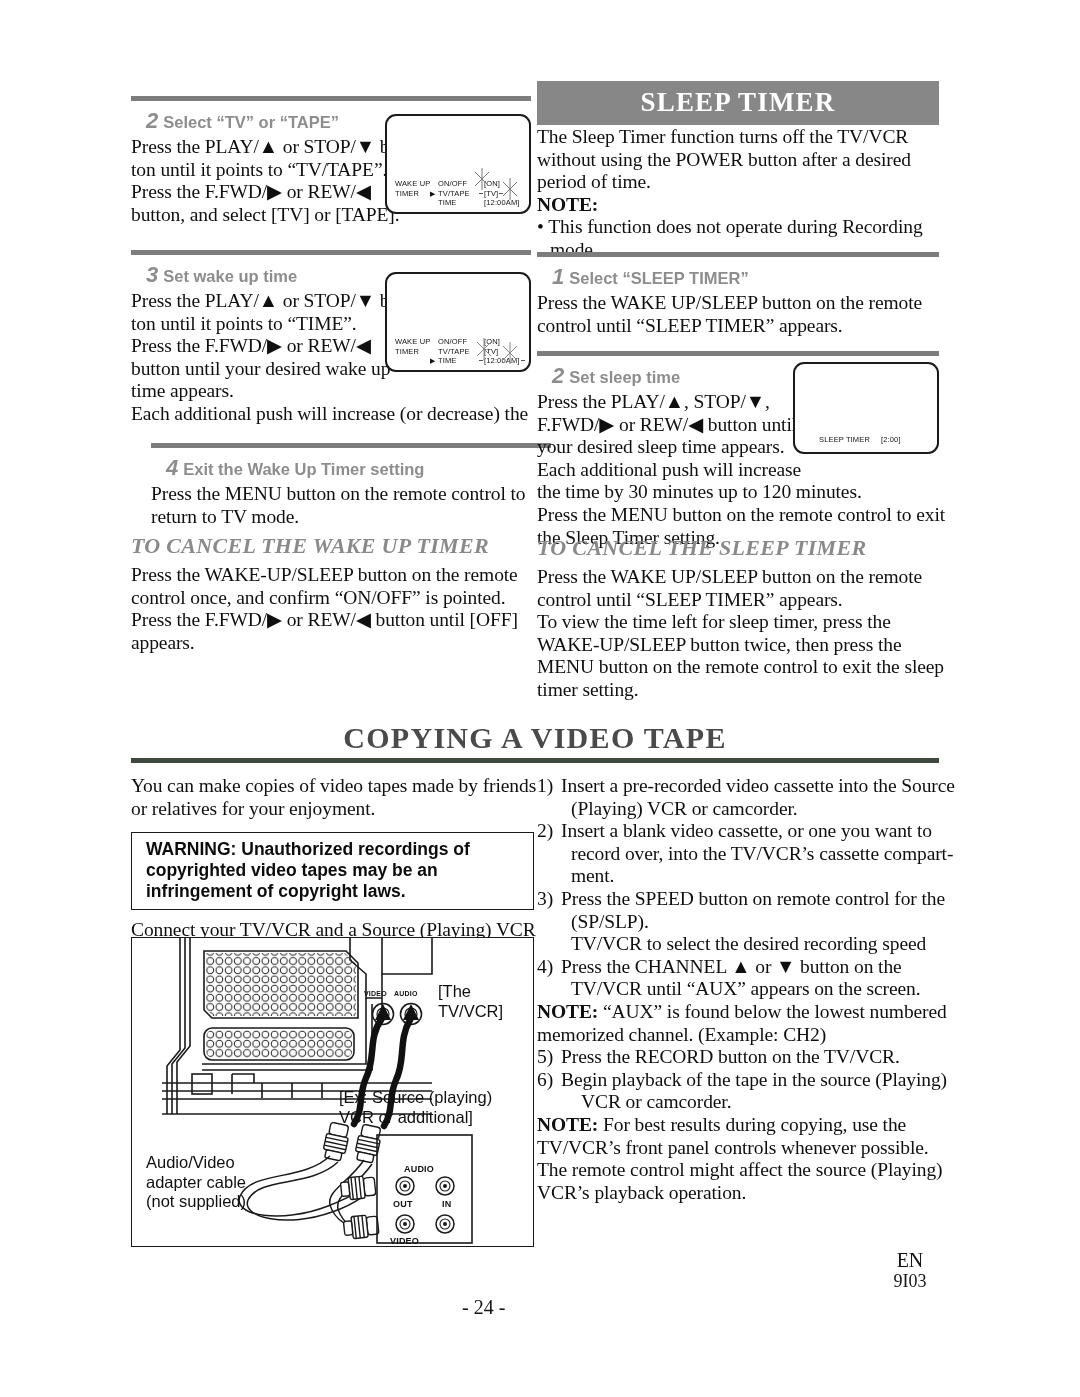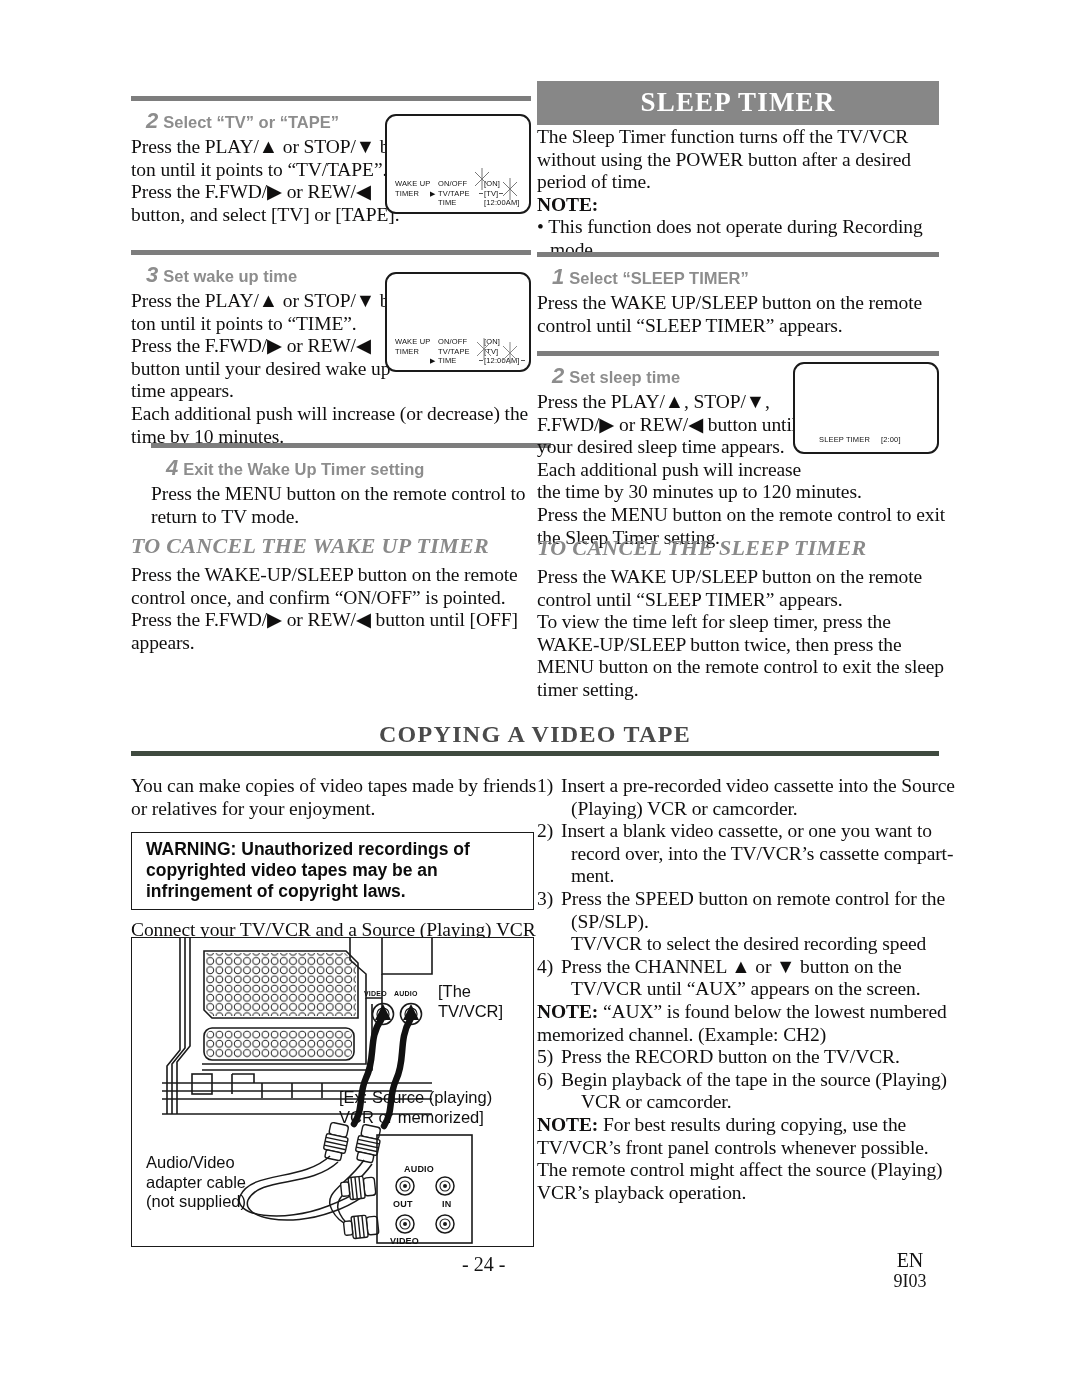--- a/index.html
+++ b/index.html
@@ -58,21 +58,21 @@
     padding:6px 0 7px 0;
     width:402px;
   }
 
   
   .section-title-wrap { position:absolute; left:131px; top:721px; width:808px; }
   .section-title {
     text-align:center;
     font-family:"Liberation Serif", serif;
     font-weight:bold;
-    font-size:24px;
+    font-size:30px;
     letter-spacing:1.3px;
     color:#4a4a4a;
     padding-bottom:3px;
   }
   .section-rule { height:5px; background:#3f4a3f; width:100%; }
 
   
   .sub-head {
     font-family:"Liberation Serif", serif;
     font-style:italic;
@@ -146,21 +146,21 @@
     position:absolute;
     font-family:"Liberation Sans", sans-serif;
     font-weight:bold;
     font-size:7px;
     color:#111;
     letter-spacing:0.2px;
   }
 
   
   .footer-page {
-    position:absolute; left:462px; top:1253px;
+    position:absolute; left:462px; top:1296px;
     font-family:"Liberation Serif", serif;
     font-size:20px; color:#141414;
   }
   .footer-en {
     position:absolute; left:880px; top:1249px; width:60px;
     text-align:center;
     font-family:"Liberation Serif", serif;
     font-size:20px; color:#141414;
   }
   .footer-code {
@@ -199,21 +199,20 @@
       </div>
       <div class="body-text" style="width:255px;">
         <p class="nb">Press the PLAY/▲ or STOP/▼ but-</p>
         <p class="nb">ton until it points to “TIME”.</p>
         <p class="nb">Press the F.FWD/▶ or REW/◀</p>
         <p class="nb">button until your desired wake up</p>
         <p class="nb">time appears.</p>
       </div>
       <div class="body-text" style="width:400px; margin-top:0;">
         <p class="nb">Each additional push will increase (or decrease) the</p>
-        <p class="nb">time by 10 minutes.</p>
       </div>
     </div>
 
     <div style="position:absolute; top:443px; left:0; width:400px;margin-left:20px;">
       <div class="step-rule"></div>
       <div class="step-head">
         <span class="num">4</span><span>Exit the Wake Up Timer setting</span>
       </div>
       <div class="body-text">
         <p class="nb">Press the MENU button on the remote control to</p>
@@ -576,21 +575,21 @@
     
     <div class="jacklabel" style="left:272px; top:226px; font-size:9px;">AUDIO</div>
     <div class="jacklabel" style="left:261px; top:261px; font-size:9px;">OUT</div>
     <div class="jacklabel" style="left:310px; top:261px; font-size:9px;">IN</div>
     <div class="jacklabel" style="left:258px; top:298px; font-size:9px;">VIDEO</div>
 
     
     <div class="dlabel" style="left:262px; top:44px;margin-left:44px;">[The TV/VCR]</div>
     <div class="dlabel" style="left:207px; top:150px;">
       <div>[Ex: Source (playing)</div>
-      <div>VCR or memorized]</div>
+      <div>VCR or additional]</div>
     </div>
     <div class="dlabel" style="left:14px; top:215px;">
       <div>Audio/Video</div>
       <div>adapter cable</div>
       <div>(not supplied)</div>
     </div>
   </div>
 
   <div class="footer-page">- 24 -</div>
   <div class="footer-en">EN</div>

